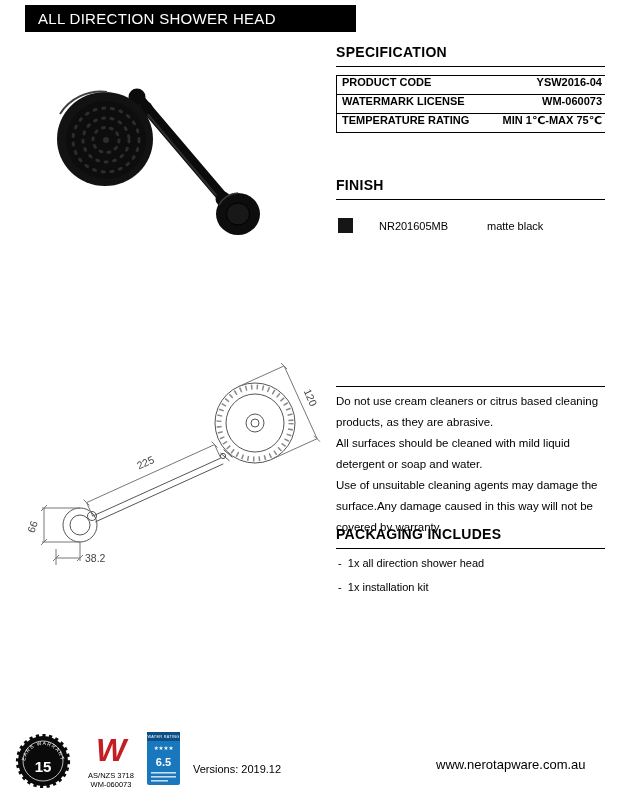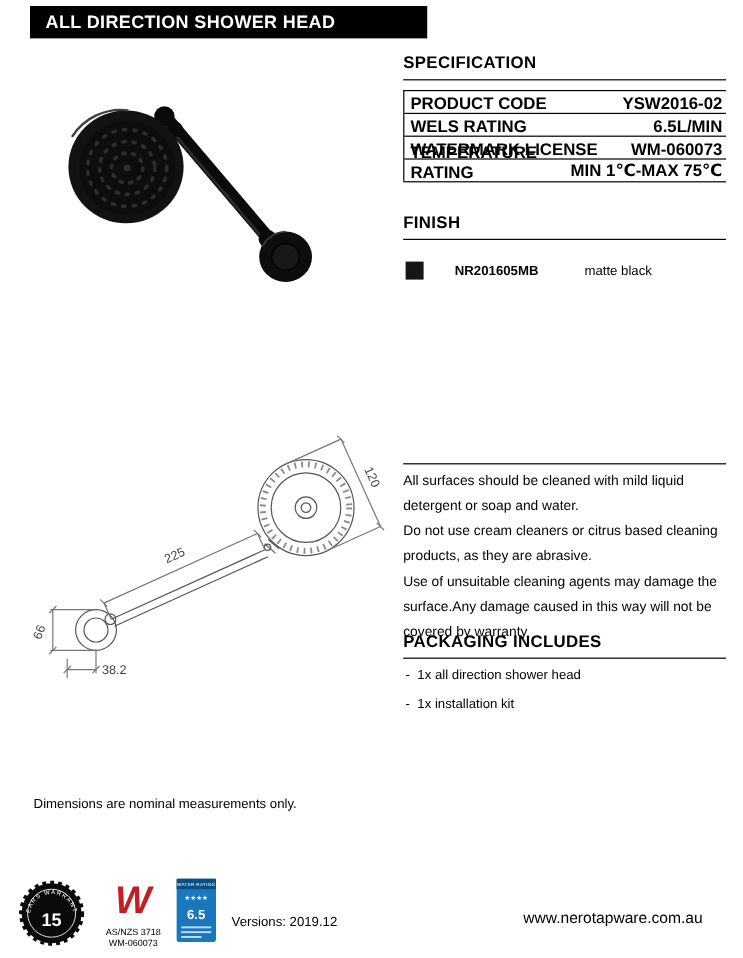--- a/index.html
+++ b/index.html
@@ -6,42 +6,42 @@
   html,body { background:#ffffff; }
   .page {
     position:relative; width:619px; height:798px; background:#fff;
     font-family:"Liberation Sans","DejaVu Sans",sans-serif; color:#000; overflow:hidden;
   }
   
   .header-bar {
     position:absolute; left:25px; top:5px; width:331px; height:27px;
     background:#000; color:#fff; display:flex; align-items:center; padding-left:13px;
   }
-  .header-bar span { font-size:15px; font-weight:700; letter-spacing:.3px; }
+  .header-bar span { font-size:15px; font-weight:400; letter-spacing:.3px; }
 
   
   .photo   { position:absolute; left:20px;  top:50px;  width:300px; height:245px; }
   .drawing { position:absolute; left:8px;   top:295px; width:325px; height:300px; }
 
   
   .right { position:absolute; left:336px; top:0; width:269px; height:640px; }
   .sec-h { position:absolute; left:0; font-size:14px; font-weight:700; letter-spacing:.3px; }
   .rule  { position:absolute; left:0; width:269px; height:0; border-top:1.5px solid #000; }
 
   .spec-table { position:absolute; left:0; top:75px; width:269px; border-top:1px solid #000; border-left:1px solid #000; }
   .spec-row {
-    display:flex; justify-content:space-between; align-items:flex-end;
+    display:flex; justify-content:space-between; align-items:flex-start;
     height:19px; border-bottom:1px solid #000; padding:0 3px 0 5px;
-    font-size:14px; font-weight:700;
+    font-size:11px; font-weight:700;
   }
   .spec-row .val { text-align:right; white-space:nowrap; }
 
   .finish-row { position:absolute; left:2px; top:218px; width:267px; display:flex; align-items:center; font-size:11px; }
   .swatch { width:15px; height:15px; background:#161616; flex:0 0 auto; }
-  .finish-code { margin-left:10px; width:110px; font-weight:700;padding-left:16px; }
+  .finish-code { margin-left:10px; width:110px; font-weight:400;padding-left:16px; }
   .finish-name { margin-left:14px; }
 
   .maint-text { position:absolute; left:0; top:391px; width:269px; font-size:11.5px; line-height:21px; }
   .maint-text p { margin:0; }
 
   .pack-item { position:absolute; left:2px; font-size:11px; white-space:pre; }
 
   .footnote { position:absolute; left:28px; top:664px; font-size:11px; }
 
   
@@ -140,25 +140,21 @@
   </svg>
 
   <div class="right">
 
     <div class="sec-h" style="top:44px">SPECIFICATION</div>
     <div class="rule" style="top:66px"></div>
 
     <div class="spec-table">
       <div class="spec-row">
         <span>PRODUCT CODE</span>
-        <span class="val">YSW2016-02</span>
-      </div>
-      <div class="spec-row">
-        <span>WELS RATING</span>
-        <span class="val">6.5L/MIN</span>
+        <span class="val">YSW2016-04</span>
       </div>
       <div class="spec-row">
         <span>WATERMARK LICENSE</span>
         <span class="val">WM-060073</span>
       </div>
       <div class="spec-row">
         <span>TEMPERATURE RATING</span>
         <span class="val">MIN 1℃-MAX 75℃</span>
       </div>
     </div>
@@ -168,33 +164,32 @@
 
     <div class="finish-row">
       <span class="swatch" style="background-color: rgb(22, 22, 22);"></span>
       <span class="finish-code">NR201605MB</span>
       <span class="finish-name">matte black</span>
     </div>
 
     <div class="rule" style="top:386px"></div>
 
     <div class="maint-text">
+      <p>Do not use cream cleaners or citrus based cleaning products, as they are abrasive.</p>
       <p>All surfaces should be cleaned with mild liquid detergent or soap and water.</p>
-      <p>Do not use cream cleaners or citrus based cleaning products, as they are abrasive.</p>
       <p>Use of unsuitable cleaning agents may damage the surface.Any damage caused in this way will not be covered by warranty</p>
     </div>
 
     <div class="sec-h" style="top:526px">PACKAGING INCLUDES</div>
     <div class="rule" style="top:548px"></div>
 
     <div class="pack-item" style="top:557px">-  1x all direction shower head</div>
     <div class="pack-item" style="top:581px">-  1x installation kit</div>
   </div>
 
-  <div class="footnote">Dimensions are nominal measurements only.</div>
 
   <svg class="warranty-badge" viewBox="0 0 56 56">
     <circle cx="28" cy="28" r="25" fill="#0a0a0a"></circle>
     <circle cx="28" cy="28" r="25.5" fill="none" stroke="#0a0a0a" stroke-width="3.2" stroke-dasharray="3.2 3.4"></circle>
     <circle cx="28" cy="28" r="20" fill="none" stroke="#ffffff" stroke-width="0.8" opacity="0.9"></circle>
     <path id="warranty-arc" d="M 10,30 A 18,18 0 0 1 46,30" fill="none"></path>
     <text font-size="5" fill="#ffffff" letter-spacing="1" text-anchor="middle">
       <textPath href="#warranty-arc" startOffset="50%">YEARS WARRANTY</textPath>
     </text>
     <text x="28" y="39" text-anchor="middle" font-size="15" font-weight="700" fill="#ffffff">15</text>

